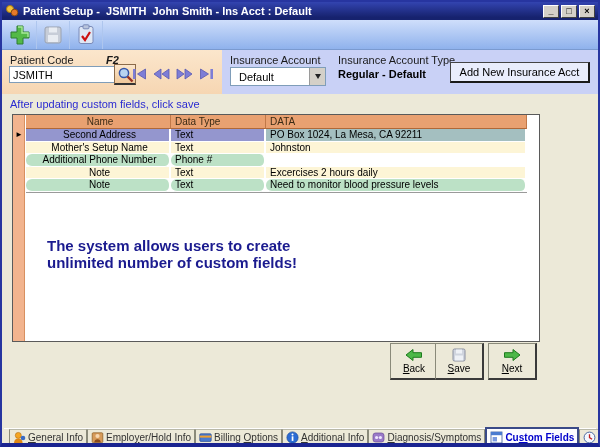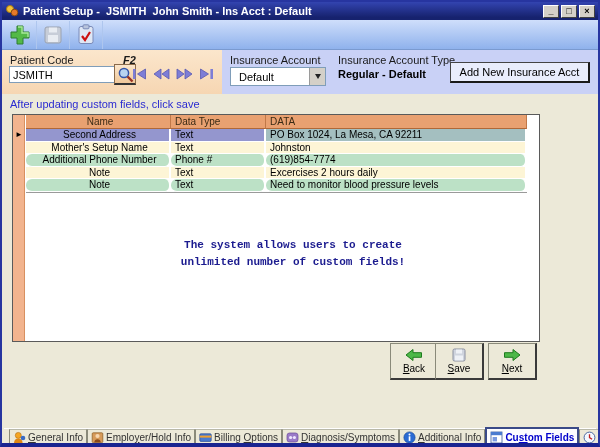--- a/index.html
+++ b/index.html
@@ -105,22 +105,22 @@
     color:#000;
   }
   .header .g-cell { color:#3a2a14; border-right:1px solid #c07848; border-bottom:1px solid #b06838; line-height:13px; }
   .col-name { width:145px;text-align:center; } .col-type { width:95px; } .col-data { flex:1; }
   .tone-cream .g-cell { background:var(--cream,#fdf5d6); }
   .tone-green .g-cell { background:var(--green,#bce1c6);border-radius:6px; }
   .tone-sel .col-name, .tone-sel .col-type { background:var(--sel-name,#9496ce); }
   .tone-sel .col-data { background:var(--sel-data,#a4bfc0); }
 
   .big-message {
-    position:absolute; left:0; right:0; top:122px; text-align:center; padding-left:34px;
-    font-size:11px; font-weight:bold; color:var(--message-text,#1b1b8f); line-height:17px;font-family:Liberation Mono, monospace;
+    position:absolute; left:0; right:0; top:122px; padding-left:34px;
+    font-size:15px; font-weight:bold; color:var(--message-text,#1b1b8f); line-height:17px;
   }
 
   
   .nav-btn {
     position:absolute; top:341px; width:49px; height:37px;
     background:var(--content-bg,#ece9d8);
     border:1px solid #8a8a7a; border-right:2px solid #3a3a3a; border-bottom:2px solid #3a3a3a;
     display:flex; flex-direction:column; align-items:center; justify-content:center; gap:1px;
     font-size:10px; color:#000;
   }
@@ -186,21 +186,21 @@
             <rect x="2" y="2.5" width="14" height="17" rx="2" fill="#dfe7f5" stroke="#7a8ab8"></rect>
             <rect x="6" y="0.8" width="6" height="4" rx="1" fill="#b8c4dd" stroke="#7a8ab8"></rect>
             <path d="M5 12l3 4 5-8" stroke="#cc1111" stroke-width="2.2" fill="none"></path>
           </svg>
         </span>
       </div>
     </div>
 
   <div class="panel-left"></div>
   <span class="lbl" style="left:8px; top:52px;">Patient Code</span>
-  <span class="lbl f2" style="left:121px; top:52px;">F2</span>
+  <span class="lbl f2" style="left:104px; top:52px;">F2</span>
   <input class="txt-input" style="left: 7px; top: 64px; width: 120px;" value="JSMITH">
   <span class="search-btn icon">
       <svg width="17" height="17" viewBox="0 0 17 17">
         <circle cx="7" cy="7" r="4.6" fill="#b8d4f0" stroke="#3355aa" stroke-width="1.5"></circle>
         <line x1="10.5" y1="10.5" x2="15.5" y2="15.5" stroke="#993322" stroke-width="2.4"></line>
       </svg>
     </span>
   <span class="vcr">
     <span class="icon">
         <svg width="15" height="12" viewBox="0 0 15 12">
@@ -259,21 +259,20 @@
             <div class="g-cell col-data">PO Box 1024, La Mesa, CA 92211</div>
           </div>
           <div class="g-row tone-cream">
             <div class="g-cell col-name">Mother's Setup Name</div>
             <div class="g-cell col-type">Text</div>
             <div class="g-cell col-data">Johnston</div>
           </div>
           <div class="g-row tone-green">
             <div class="g-cell col-name">Additional Phone Number</div>
             <div class="g-cell col-type">Phone #</div>
-            <div class="g-cell col-data">(619)854-7774</div>
           </div>
           <div class="g-row tone-cream">
             <div class="g-cell col-name">Note</div>
             <div class="g-cell col-type">Text</div>
             <div class="g-cell col-data">Excercises 2 hours daily</div>
           </div>
           <div class="g-row tone-green">
             <div class="g-cell col-name">Note</div>
             <div class="g-cell col-type">Text</div>
             <div class="g-cell col-data">Need to monitor blood pressure levels</div>
@@ -341,37 +340,37 @@
           <svg width="13" height="13" viewBox="0 0 13 13">
             <rect x="0.8" y="2.8" width="11.4" height="7.6" rx="1" fill="#4a7bd0" stroke="#2a4a90" stroke-width="0.7"></rect>
             <rect x="0.8" y="4.6" width="11.4" height="2" fill="#f0a030"></rect>
           </svg>
         </span>
         <span><span>Billing </span><span style="text-decoration: underline;">O</span><span>ptions</span></span>
       </div>
       <div class="tab">
         <span class="icon">
           <svg width="13" height="13" viewBox="0 0 13 13">
+            <circle cx="6.5" cy="6.5" r="5.6" fill="#2a6bd4" stroke="#1a4a9a" stroke-width="0.7"></circle>
+            <rect x="5.7" y="5.3" width="1.7" height="4.6" fill="#fff"></rect>
+            <circle cx="6.5" cy="3.4" r="1" fill="#fff"></circle>
+          </svg>
+        </span>
+        <span><span></span><span style="text-decoration: underline;">A</span><span>dditional Info</span></span>
+      </div>
+      <div class="tab">
+        <span class="icon">
+          <svg width="13" height="13" viewBox="0 0 13 13">
             <rect x="1" y="2" width="11" height="9" rx="2.5" fill="#9a7ac8" stroke="#6a4a98" stroke-width="0.7"></rect>
             <circle cx="4.6" cy="6.5" r="1.6" fill="#efe6ff"></circle>
             <circle cx="8.4" cy="6.5" r="1.6" fill="#efe6ff"></circle>
           </svg>
         </span>
         <span><span></span><span style="text-decoration: underline;">D</span><span>iagnosis/Symptoms</span></span>
       </div>
-      <div class="tab">
-        <span class="icon">
-          <svg width="13" height="13" viewBox="0 0 13 13">
-            <circle cx="6.5" cy="6.5" r="5.6" fill="#2a6bd4" stroke="#1a4a9a" stroke-width="0.7"></circle>
-            <rect x="5.7" y="5.3" width="1.7" height="4.6" fill="#fff"></rect>
-            <circle cx="6.5" cy="3.4" r="1" fill="#fff"></circle>
-          </svg>
-        </span>
-        <span><span></span><span style="text-decoration: underline;">A</span><span>dditional Info</span></span>
-      </div>
       <div class="tab selected">
         <span class="icon">
           <svg width="13" height="13" viewBox="0 0 13 13">
             <rect x="1" y="1" width="11" height="11" fill="#fff" stroke="#3a5a9a" stroke-width="0.8"></rect>
             <rect x="1" y="1" width="11" height="3.2" fill="#4a7bd0"></rect>
             <rect x="2.6" y="6" width="4.4" height="4.4" fill="#7a9ae0"></rect>
           </svg>
         </span>
         <span><span>Cu</span><span style="text-decoration: underline;">st</span><span>om Fields</span></span>
       </div>

